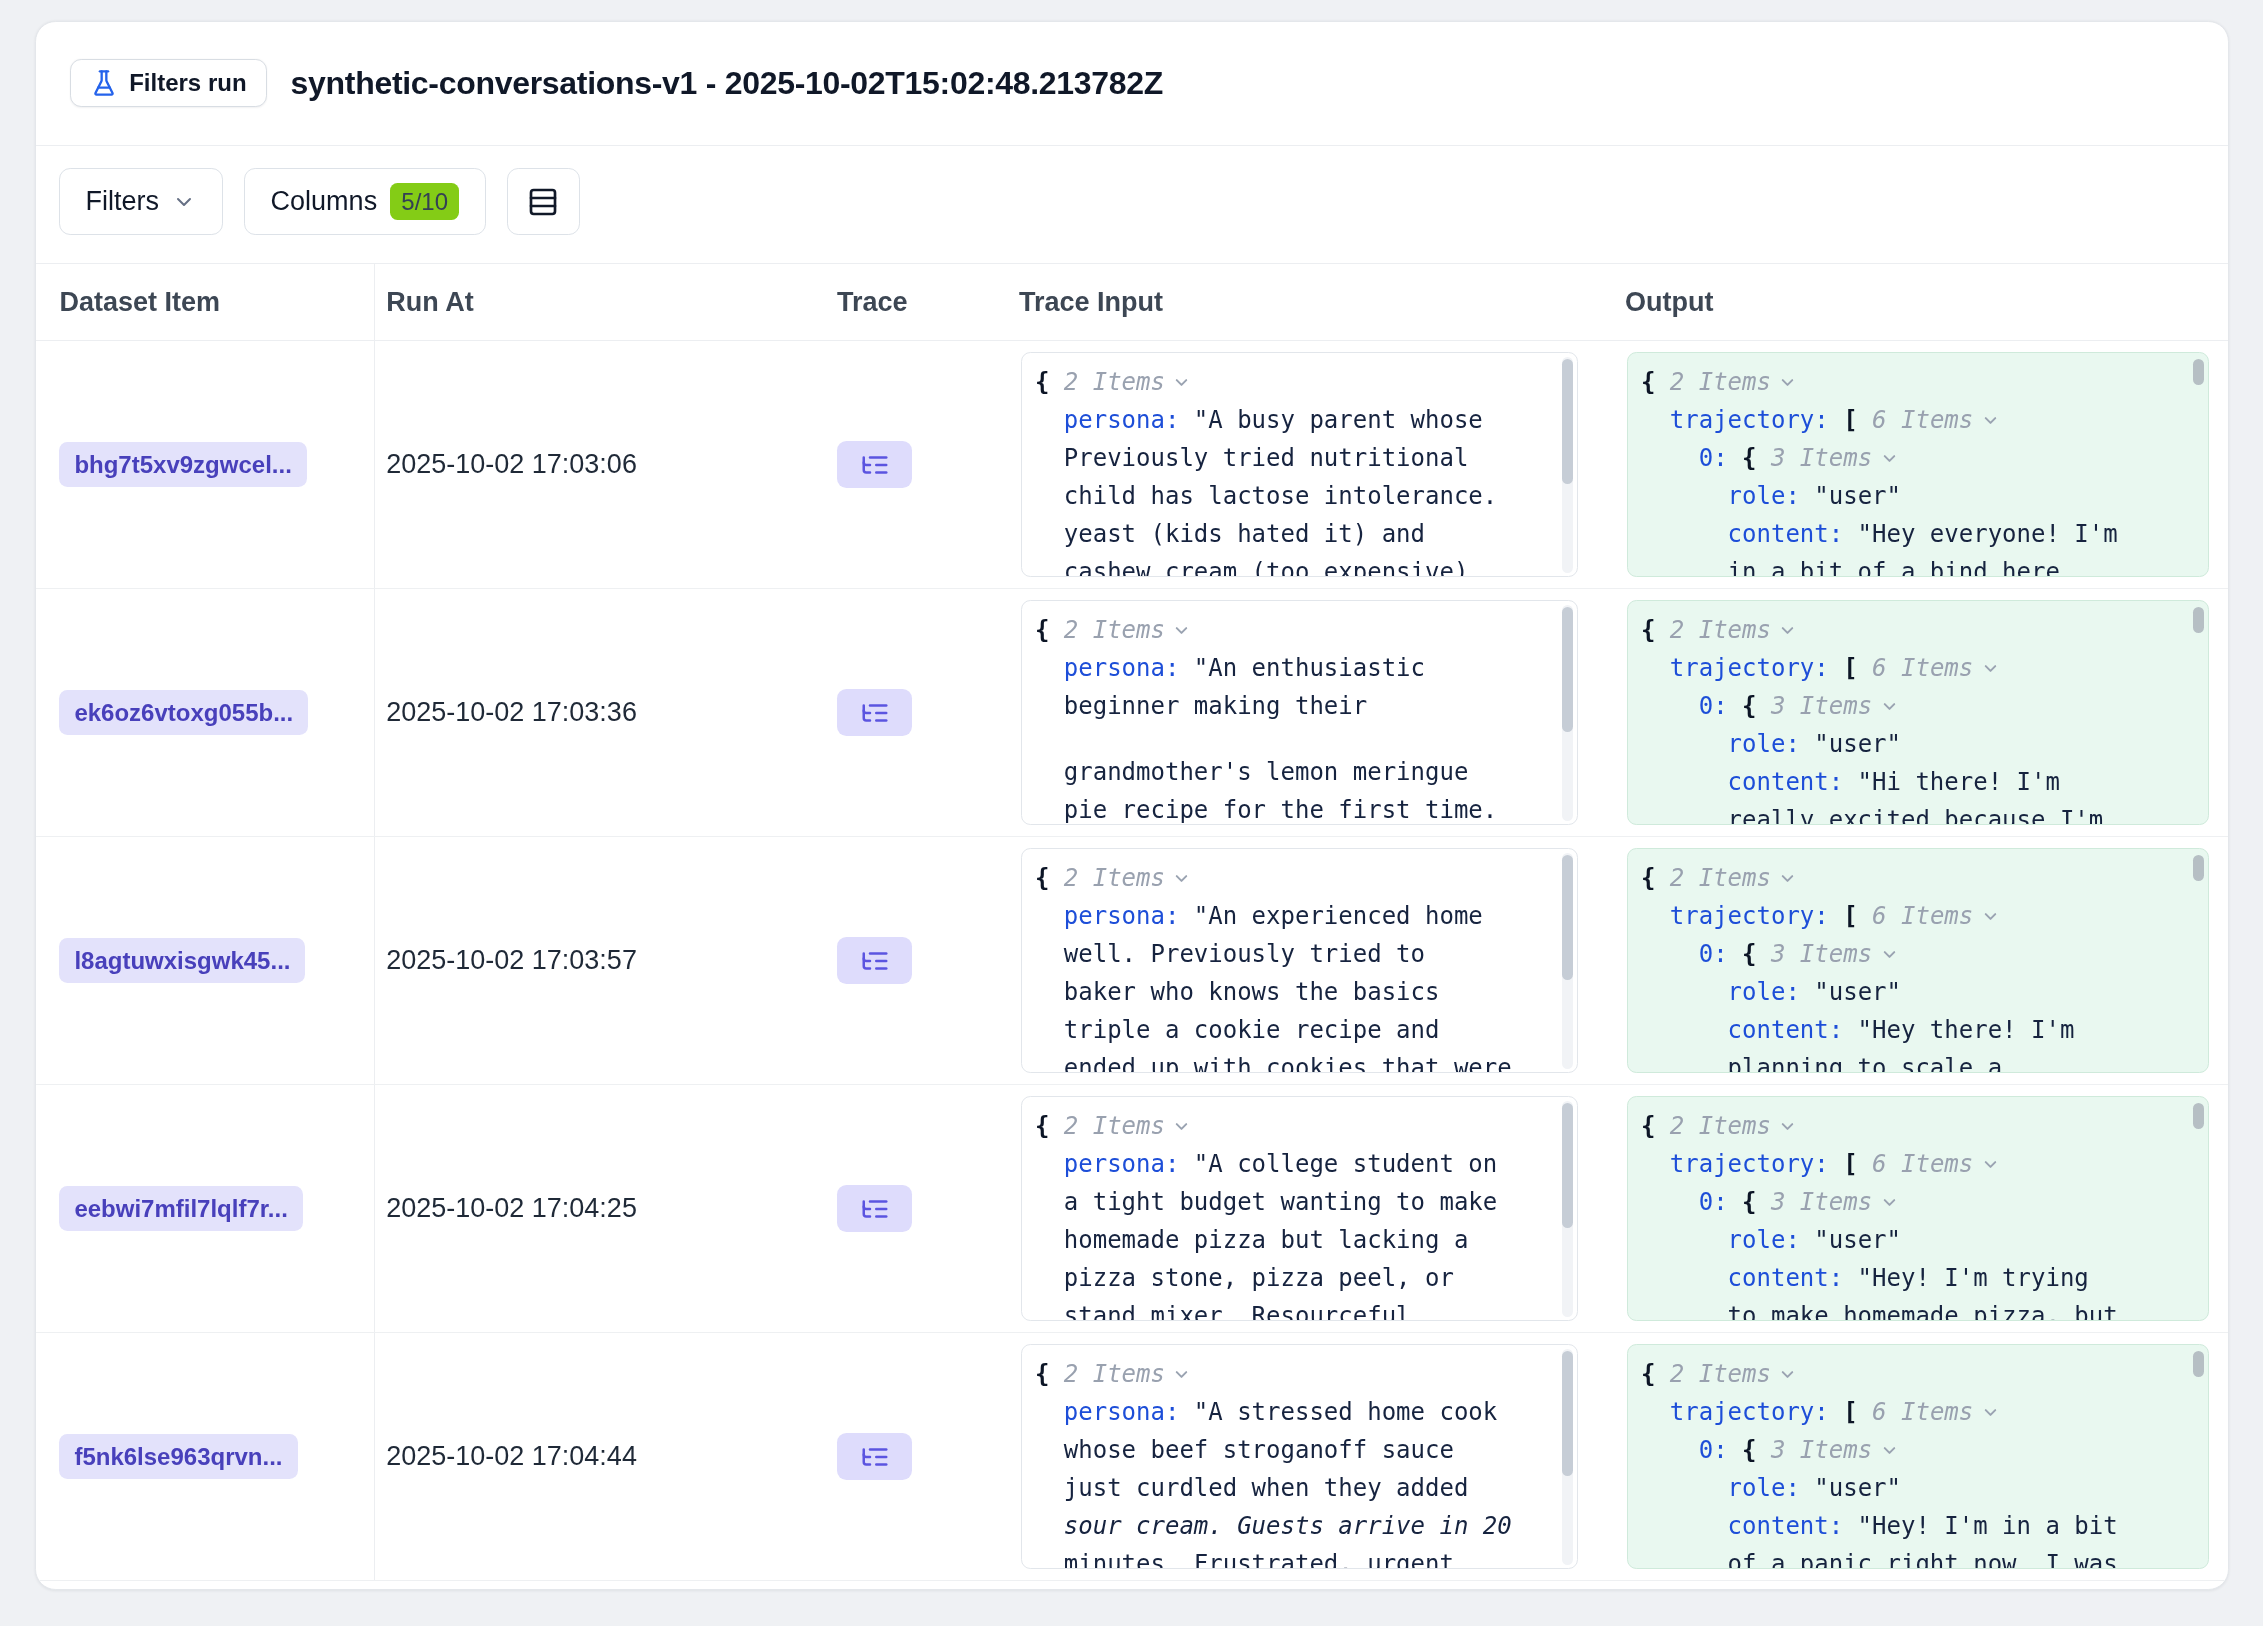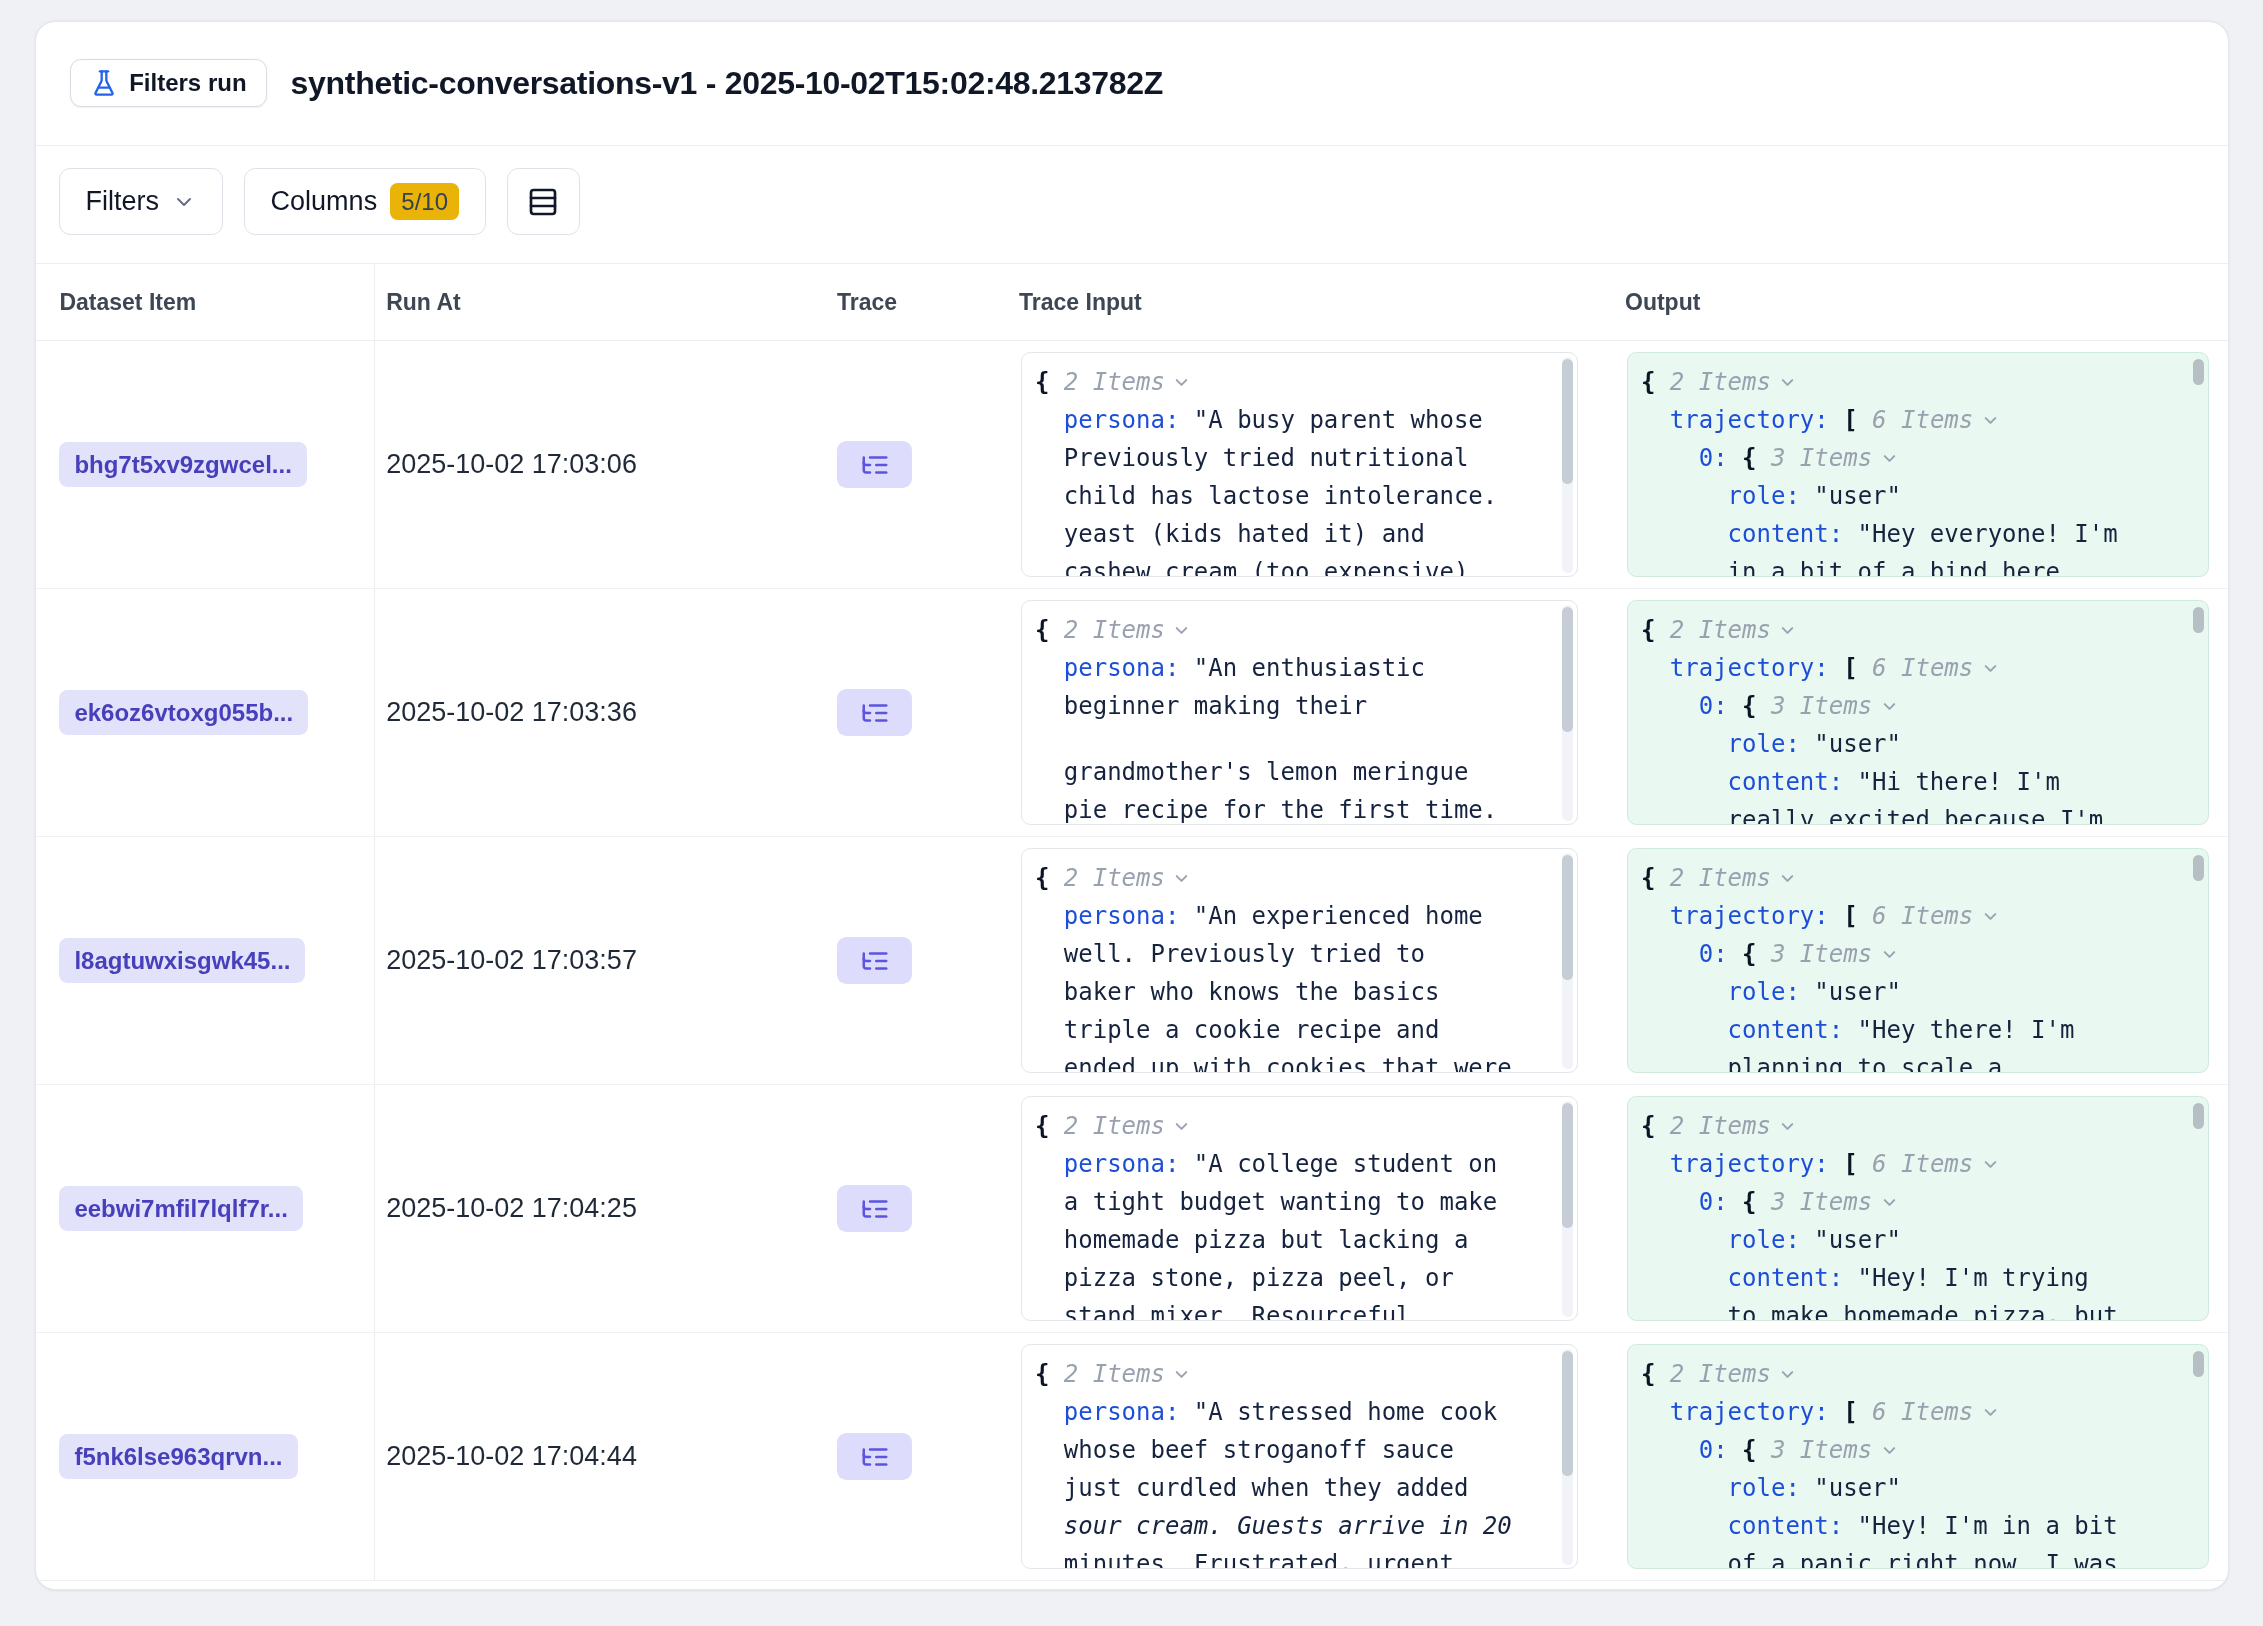--- a/index.html
+++ b/index.html
@@ -39,28 +39,28 @@
     display:inline-flex; align-items:center; gap:13px;
     height:67px; padding:0 26px;
     background:#fff; border:0.9px solid #dde2e8; border-radius:11.2px;
     font-size:27px; font-weight:500; color:#101828;
     font-family:inherit; cursor:pointer;
   }
   .icon-btn { width:73px; padding:0; justify-content:center; }
   .btn .chev { width:24px; height:24px; stroke:#667085; }
   .icon-btn svg { width:32px; height:32px; stroke:#101828; }
   .count-badge {
-    background:#eab308; border-radius:7.5px; padding:4.7px 11.2px;
+    background:#84cc16; border-radius:7.5px; padding:4.7px 11.2px;
     font-size:24px; color:#344054; font-weight:500;
   }
   
   .thead {
     display:flex; align-items:center; height:76px;
     border-top:0.9px solid #eceef1; border-bottom:0.9px solid #eceef1;
-    font-size:23px; font-weight:600; color:#3d4754;
+    font-size:27px; font-weight:600; color:#3d4754;
   }
   .c1 { width:339px; padding-left:23.4px; box-sizing:border-box; }
   .c2 { width:462px; padding-left:11.2px; box-sizing:border-box; }
   .c3 { width:182px; box-sizing:border-box; }
   .c4 { width:606px; box-sizing:border-box; }
   .c5 { flex:1; box-sizing:border-box; }
   .thead .c1 { border-right:0.9px solid #eceef1; height:100%; display:flex; align-items:center; }
   .trow { display:flex; height:247px; border-bottom:0.9px solid #eef0f2; }
   .trow .c { display:flex; align-items:center; }
   .trow .c1 { border-right:0.9px solid #eceef1; }

